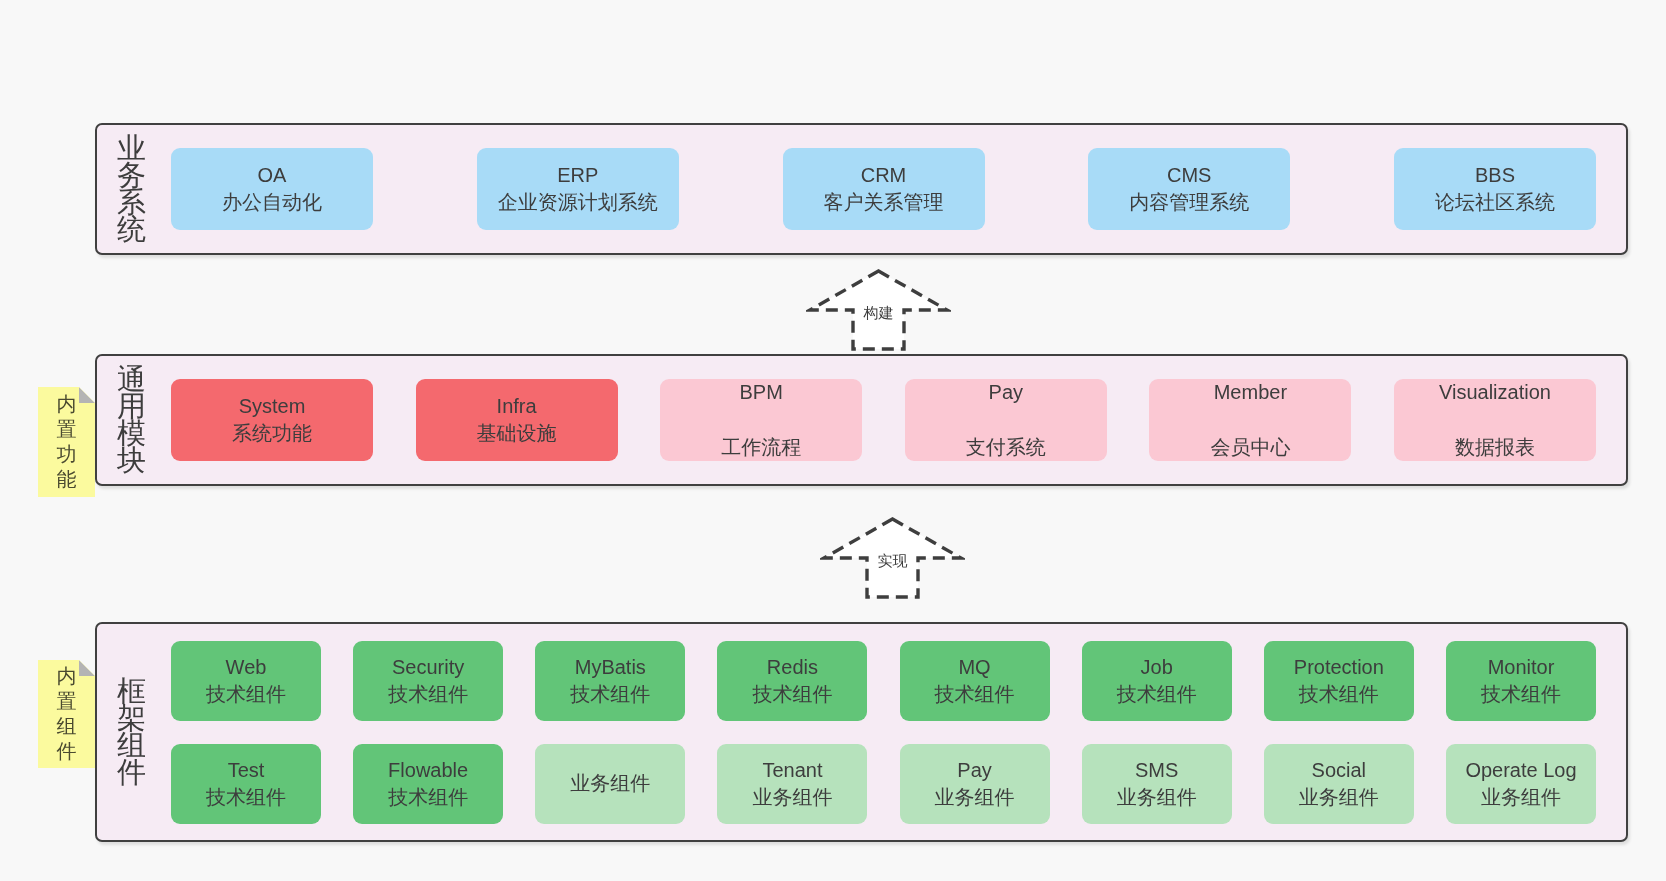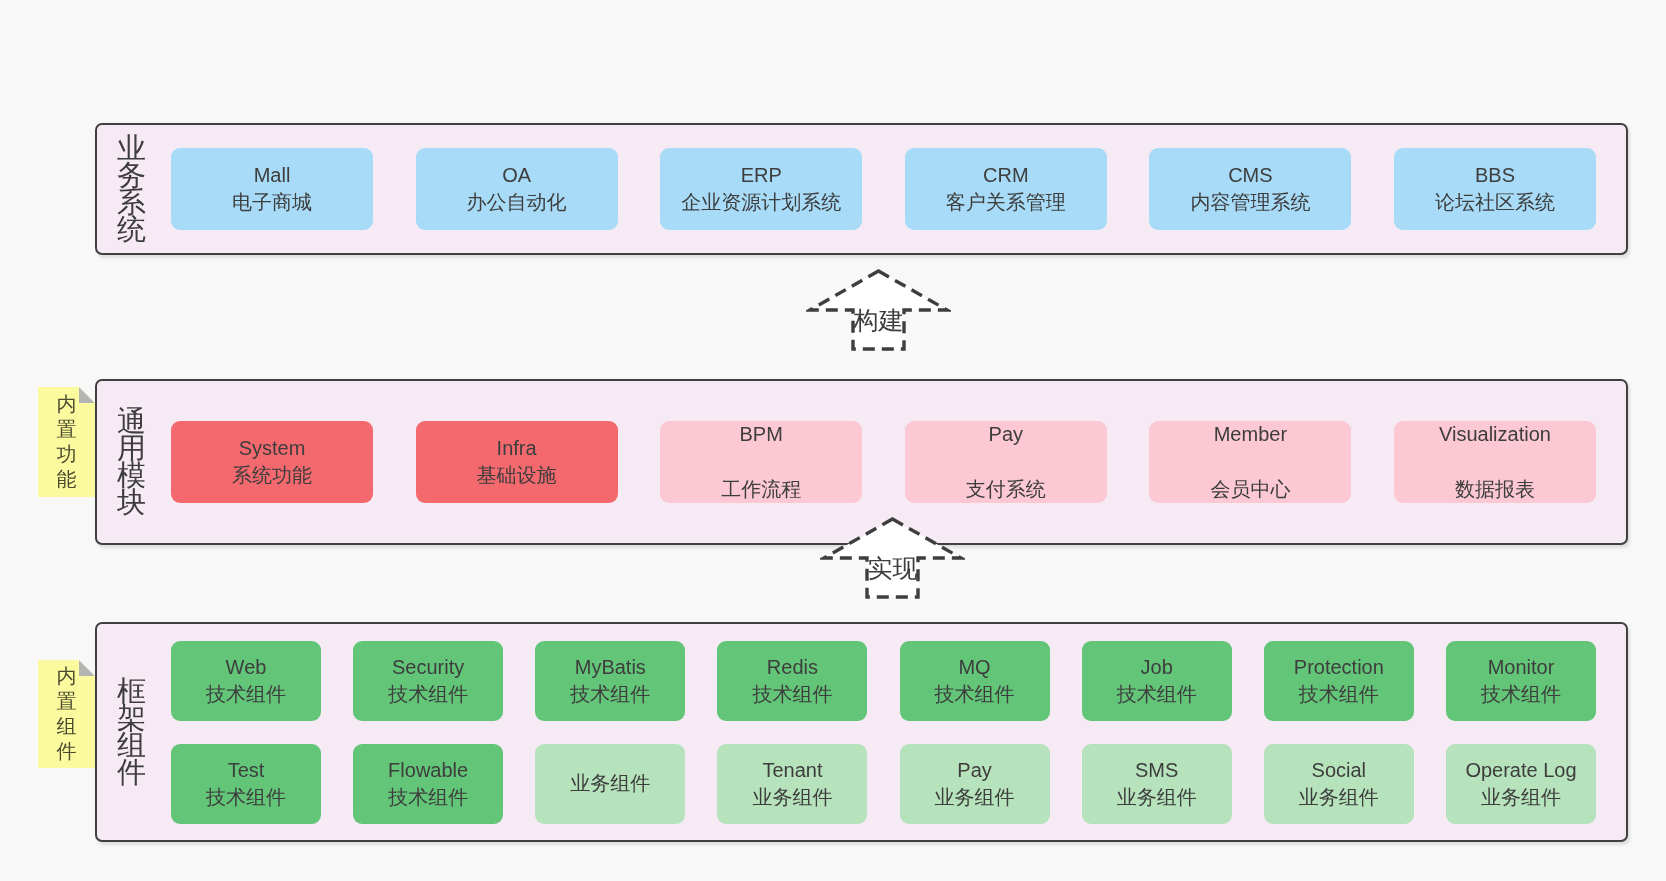--- a/index.html
+++ b/index.html
@@ -9,21 +9,21 @@
     font-family:"Liberation Sans","DejaVu Sans",sans-serif;
     color:#3d3d3d;
   }
   .section{
     position:absolute;left:95px;width:1533px;box-sizing:border-box;
     background:#f6ebf4;border:2px solid #404040;border-radius:7px;
     display:flex;align-items:center;
     box-shadow:2px 3px 3px rgba(0,0,0,0.10);
   }
   #section-business{top:123px;height:132px;}
-  #section-modules{top:379px;height:166px;}
+  #section-modules{top:354px;height:132px;}
   #section-framework{top:622px;height:220px;}
   .side-label{
     width:26px;margin-left:20px;flex:0 0 26px;
     font-size:29px;line-height:27px;letter-spacing:0;
     word-break:break-all;text-align:center;color:#3d3d3d;
   }
   .boxes{
     flex:1;display:flex;justify-content:space-between;
     padding:0 30px 0 28px;
   }
@@ -59,33 +59,29 @@
   .tag-text{
     width:22px;font-size:20px;line-height:25px;word-break:break-all;
     text-align:center;color:#4a4a30;
   }
   .arrow{position:absolute;width:145px;height:84px;}
   #arrow-build{left:806px;top:268px;}
   #arrow-implement{left:820px;top:516px;}
   .arrow svg{position:absolute;left:0;top:0;}
   .arrow-label{
     position:absolute;left:0;right:0;top:36px;text-align:center;
-    font-size:25px;color:#3d3d3d;
+    font-size:15px;color:#3d3d3d;
   }
 </style>
 </head>
 <body>
 
 <div class="section" id="section-business">
   <div class="side-label">业务系统</div>
   <div class="boxes">
-    <div class="box w6 blue">
-      <span>Mall</span>
-      <span>电子商城</span>
-    </div>
     <div class="box w6 blue">
       <span>OA</span>
       <span>办公自动化</span>
     </div>
     <div class="box w6 blue">
       <span>ERP</span>
       <span>企业资源计划系统</span>
     </div>
     <div class="box w6 blue">
       <span>CRM</span>

